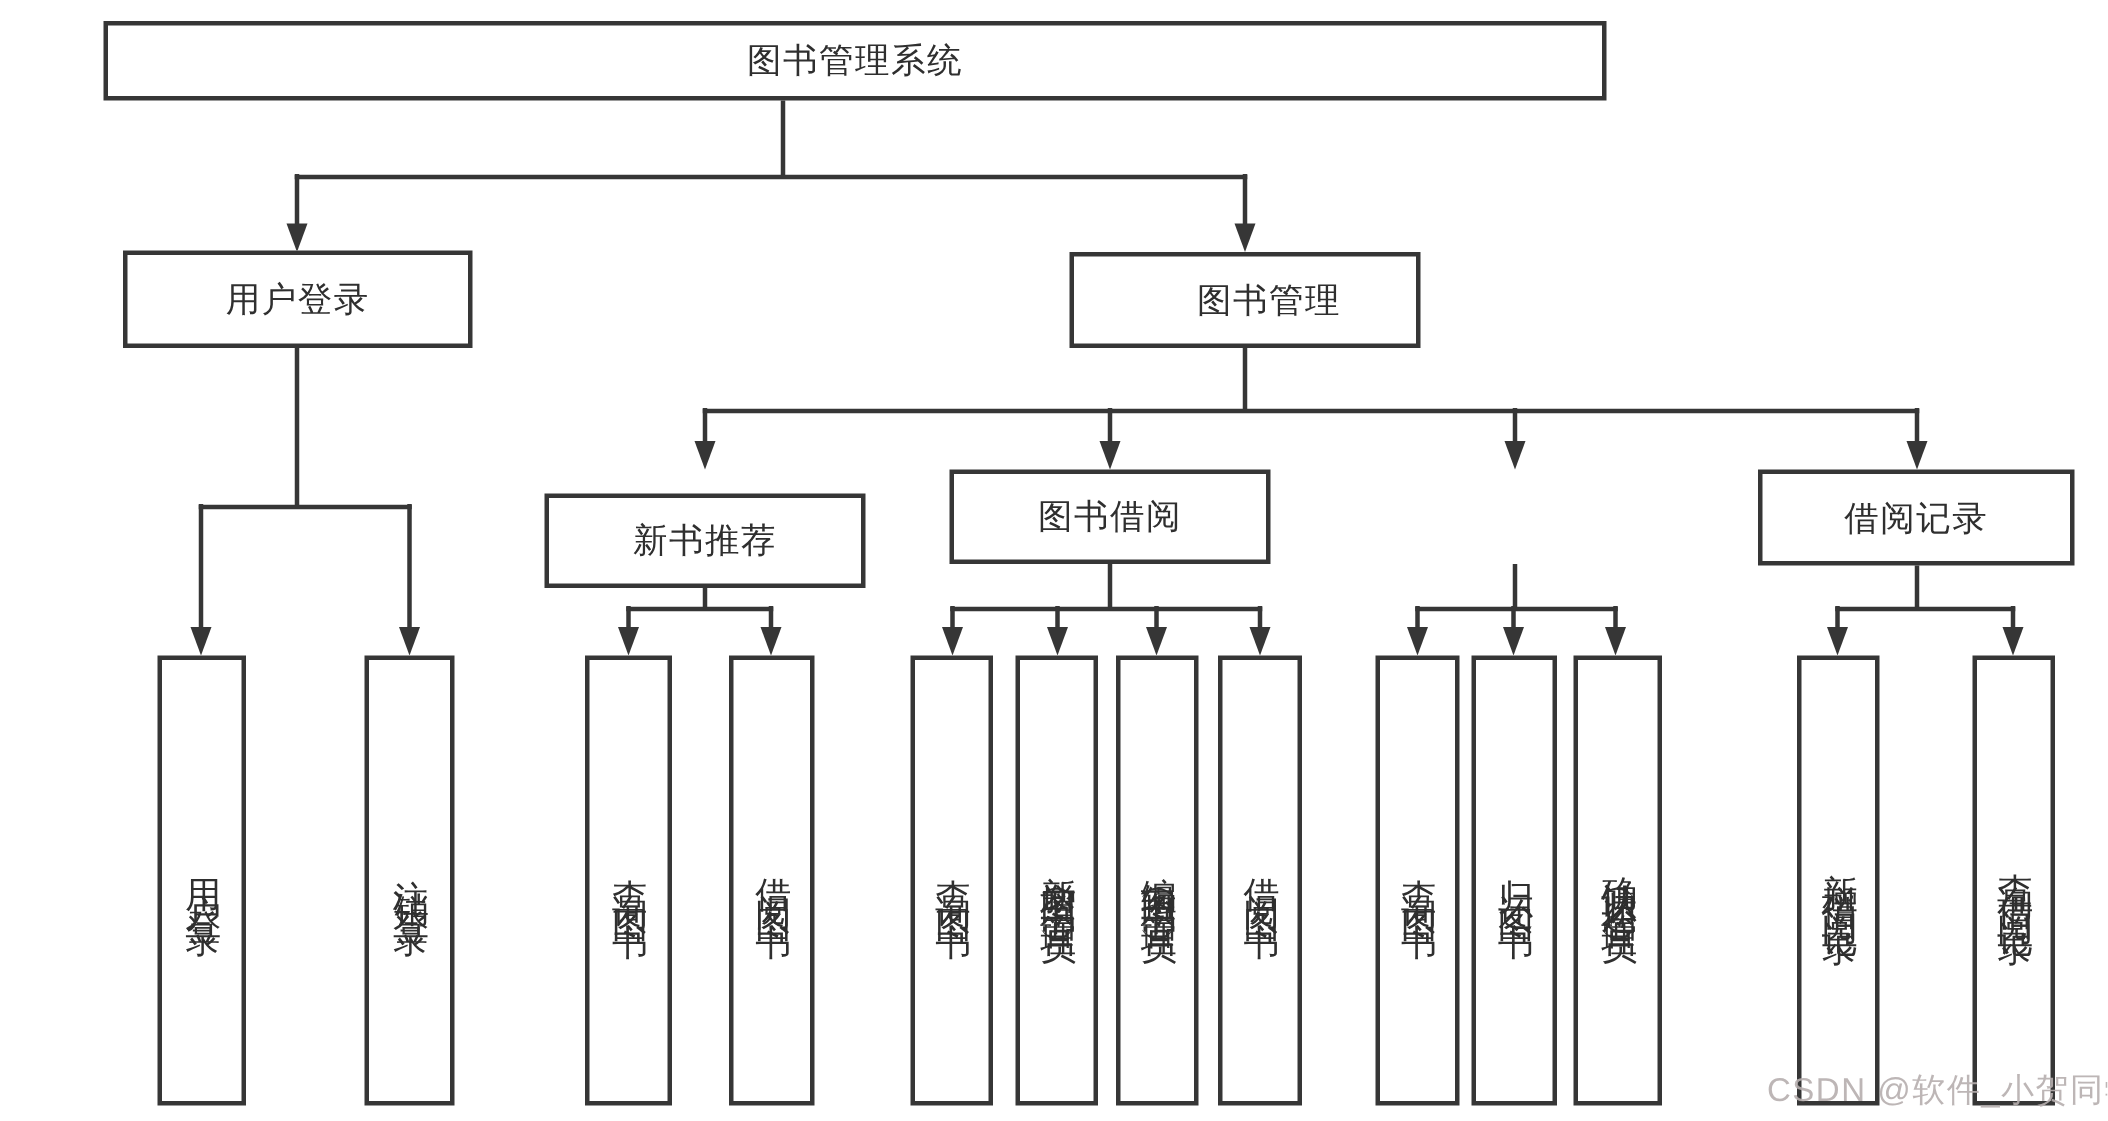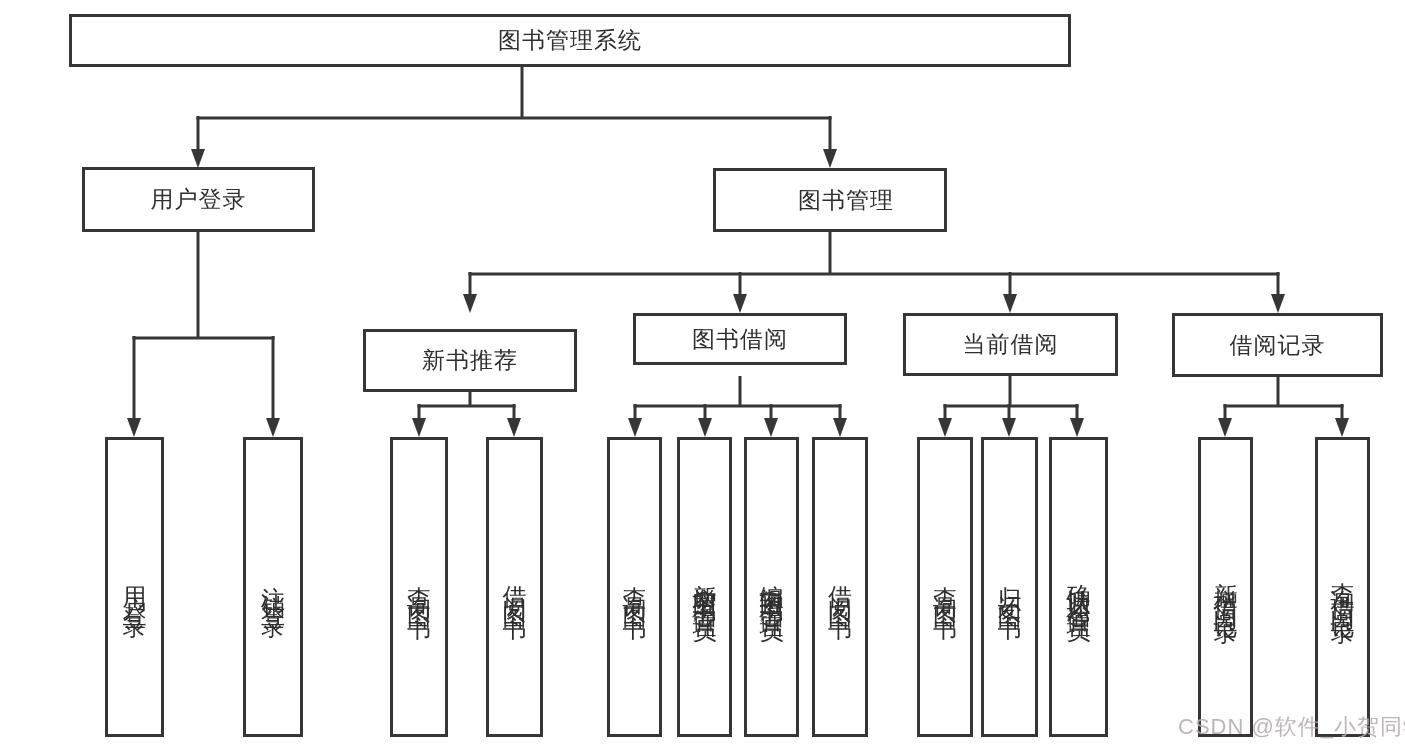--- a/index.html
+++ b/index.html
@@ -119,25 +119,22 @@
   <div class="hbox" style="left:82px;top:167px;width:233px;height:65px;">
     <span>用户登录</span>
   </div>
   <div class="hbox" style="left:713px;top:168px;width:234px;height:64px;padding-left:32px;">
     <span>图书管理</span>
   </div>
 
   <div class="hbox" style="left:363px;top:313px;width:214px;height:63px;margin-top:16px;">
     <span>新书推荐</span>
   </div>
-  <div class="hbox" style="left:633px;top:313px;width:214px;height:52px;">
+  <div class="hbox" style="left:633px;top:313px;width:214px;height:63px;">
     <span>图书借阅</span>
-  </div>
-  <div class="hbox" style="left:903px;top:313px;width:215px;height:63px;">
-    <span>当前借阅</span>
   </div>
   <div class="hbox" style="left:1172px;top:313px;width:211px;height:64px;">
     <span>借阅记录</span>
   </div>
 
   <div class="vbox" style="left:105px;top:437px;width:59px;height:300px;">
     <span class="vtext">用户登录</span>
   </div>
   <div class="vbox" style="left:243px;top:437px;width:60px;height:300px;">
     <span class="vtext">注销登录</span>

